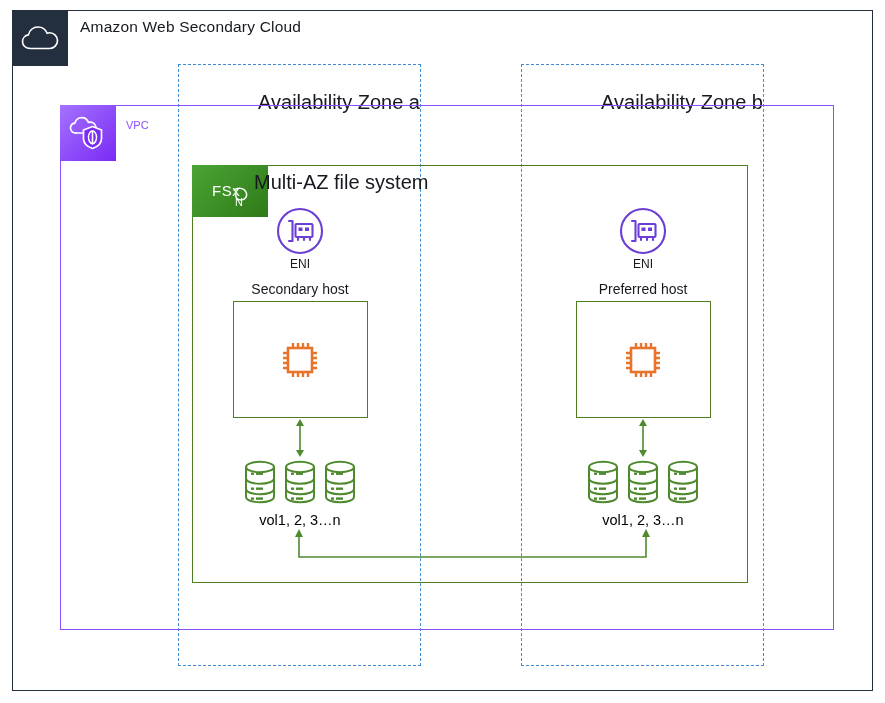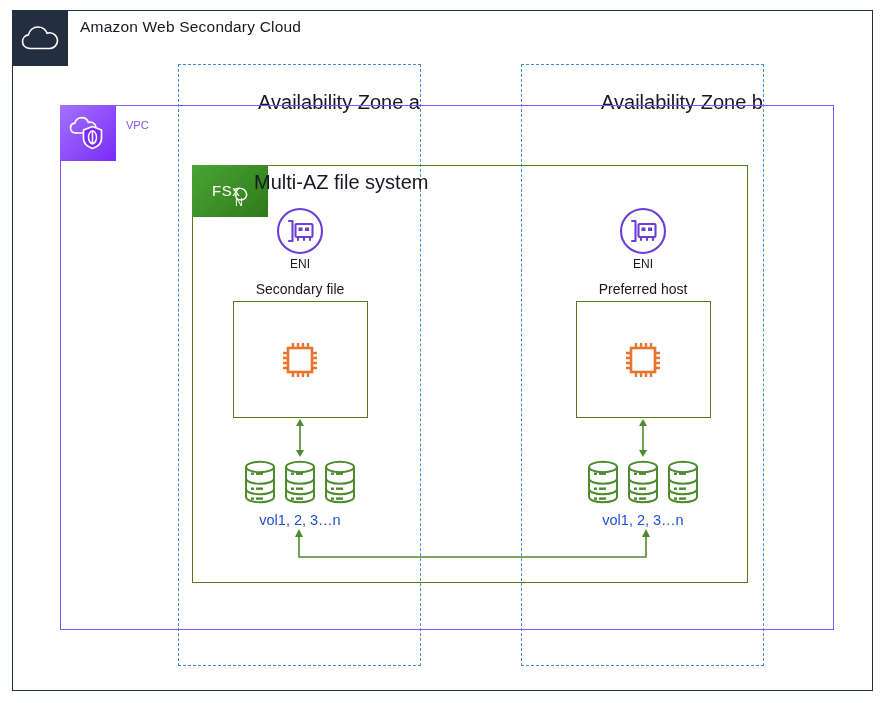--- a/index.html
+++ b/index.html
@@ -180,21 +180,21 @@
     display: flex;
     justify-content: center;
     align-items: flex-end;
     gap: 2px;
   }
   .vol-icon { width: 38px; height: 48px; }
   .vol-label {
     margin-top: 6px;
     text-align: center;
     font-size: 14.5px;
-    color: #1d4ed8;
+    color: #000000;
   }
 
   
   .replication {
     position: absolute;
     left: 290px;
     top: 528px;
     width: 365px;
     height: 36px;
   }
@@ -258,21 +258,21 @@
           <path d="M15 16 L18.5 16 L18.5 36 L15 36" fill="none" stroke="#6b3fd4" stroke-width="2.1" stroke-linecap="round" stroke-linejoin="round"></path>
           <rect x="21.5" y="19" width="17" height="13" rx="1" fill="none" stroke="#6b3fd4" stroke-width="2.1"></rect>
           <rect x="24.5" y="22.5" width="4" height="3.5" fill="#6b3fd4"></rect>
           <rect x="31" y="22.5" width="4" height="3.5" fill="#6b3fd4"></rect>
           <path d="M24 32 L24 35 M30 32 L30 35 M36 32 L36 35" stroke="#6b3fd4" stroke-width="2.1" stroke-linecap="round"></path>
         </svg>
       </span>
       <span class="eni-label">ENI</span>
     </div>
 
-    <div class="host-label">Secondary file</div>
+    <div class="host-label">Secondary host</div>
 
     <div class="host-box">
       <span class="cpu-icon">
         <svg width="44" height="44" viewBox="0 0 44 44" aria-hidden="true">
           <rect x="10" y="10" width="24" height="24" fill="none" stroke="#e8742c" stroke-width="2.6"></rect>
           <g stroke="#e8742c" stroke-width="2.4" stroke-linecap="butt">
             <path d="M15 10 L15 5 M20 10 L20 5 M25 10 L25 5 M30 10 L30 5"></path>
             <path d="M15 34 L15 39 M20 34 L20 39 M25 34 L25 39 M30 34 L30 39"></path>
             <path d="M10 15 L5 15 M10 20 L5 20 M10 25 L5 25 M10 30 L5 30"></path>
             <path d="M34 15 L39 15 M34 20 L39 20 M34 25 L39 25 M34 30 L39 30"></path>

